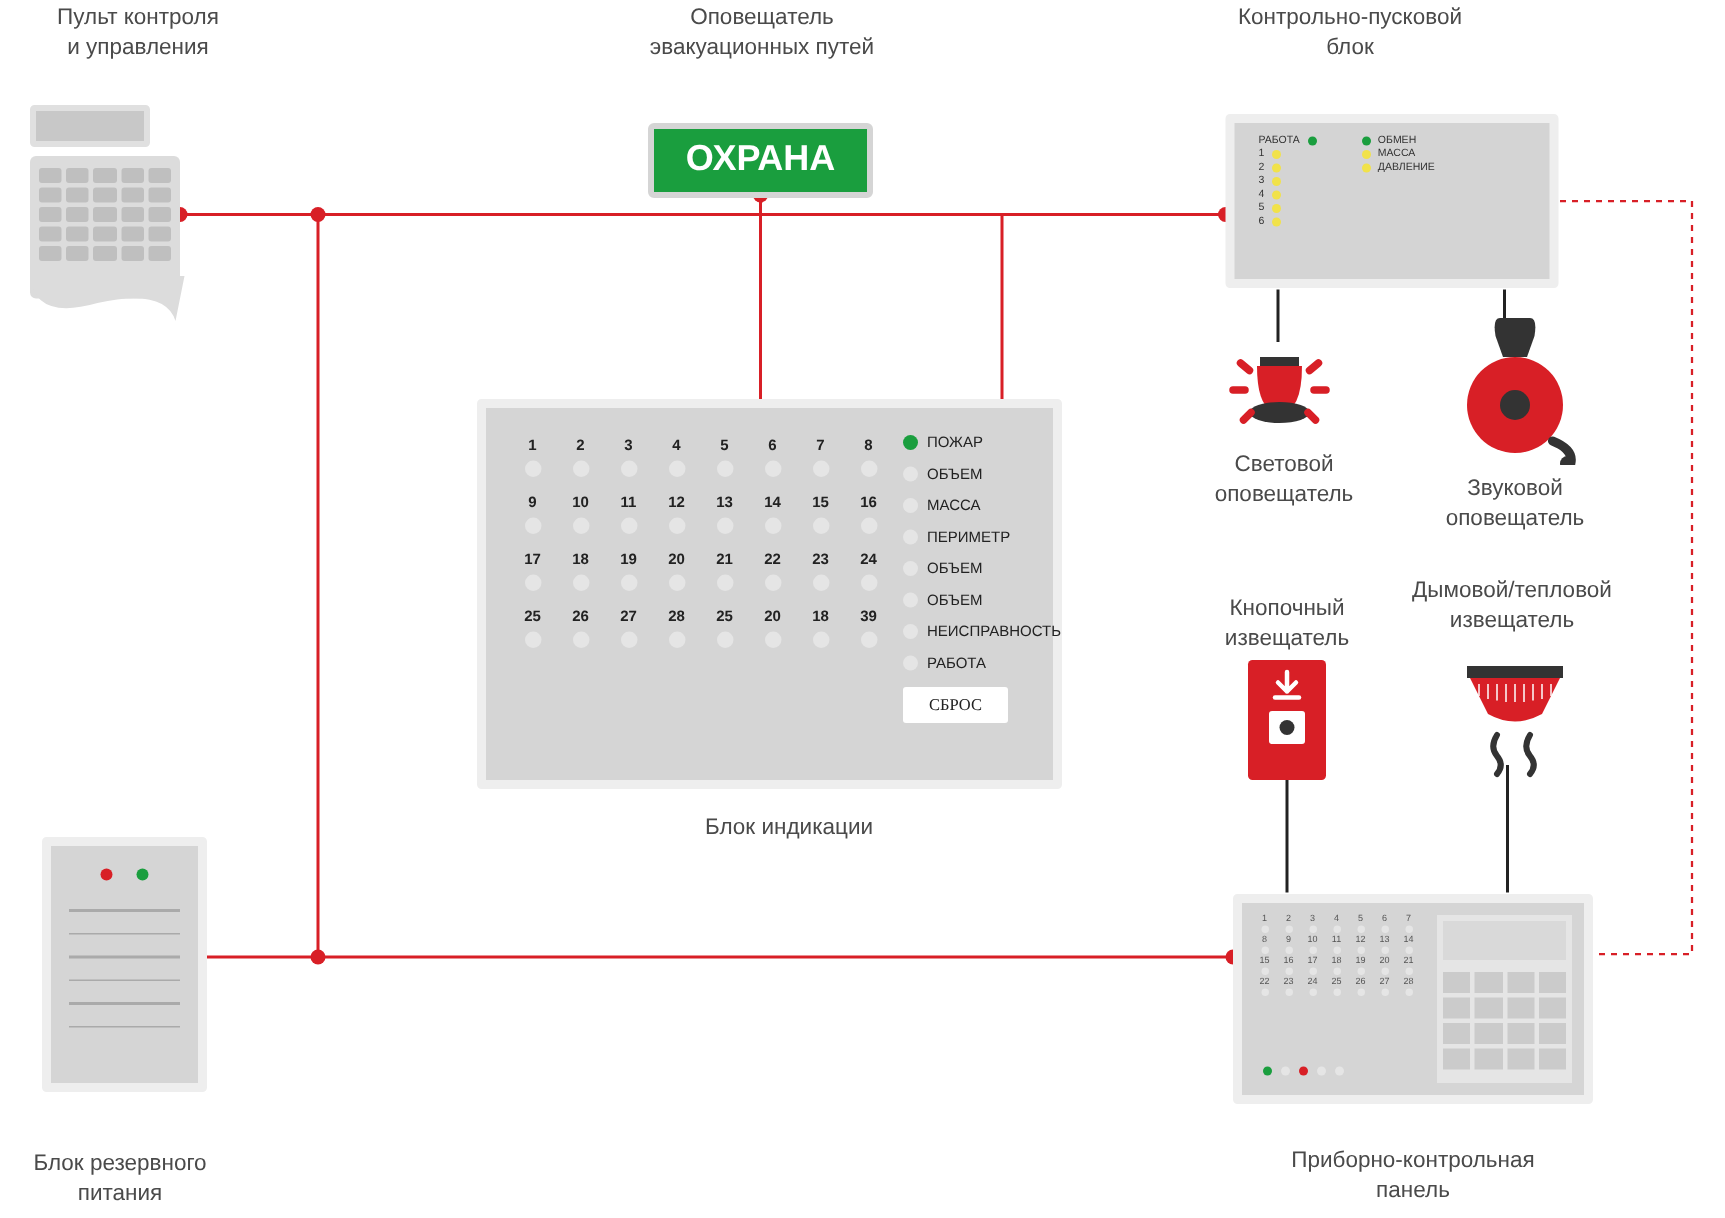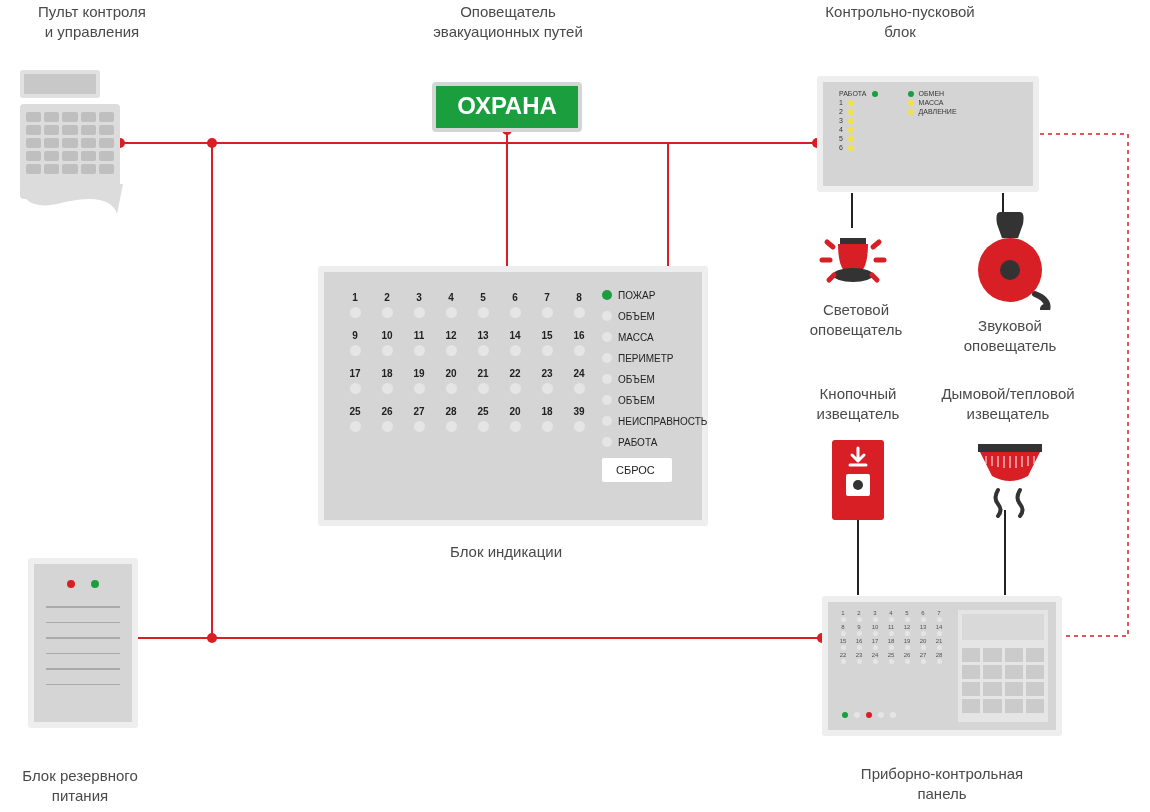--- a/index.html
+++ b/index.html
@@ -64,21 +64,21 @@
   }
   .ind-left{ flex:1; padding:20px 10px 10px 18px;}
   .ind-row{ display:flex; gap:6px; margin-bottom:4px;}
   .ind-cell{ width:26px; text-align:center;}
   .ind-cell .n{ font-size:10px; font-weight:bold; color:#222;}
   .ind-cell .d{ width:11px; height:11px; border-radius:50%; background:#e5e5e5; margin:4px auto 0;}
   .ind-right{ width:120px; padding:18px 10px 10px 0; font-size:10px; color:#222;}
   .st-row{ display:flex; gap:6px; align-items:flex-start; margin-bottom:10px;}
   .st-dot{width:10px;height:10px;border-radius:50%;background:#e5e5e5;}
   .st-dot.green{background:#1a9e3e;}
-  .reset-btn{ margin-top:8px; background:#fff; padding:6px 14px; font-size:11px; border-radius:2px; width:70px;}
+  .reset-btn{ margin-top:8px; background:#fff; padding:6px 14px; font-size:11px; text-align:center; border-radius:2px; width:70px;font-family:Liberation Serif, serif;}
   
   .bpower {
     position:absolute; left:28px; top:558px; width:110px; height:170px;
     background:#d5d5d5; border:6px solid #eee; border-radius:3px;
   }
   .bpower .leds{ text-align:center; padding-top:10px;}
   .bpower .leds span{display:inline-block;width:8px;height:8px;border-radius:50%;margin:0 8px;}
   .bpower .slits span{display:block; height:1.5px; background:#aaa; margin:14px 12px;}
   .bpower .rdot{background:#d81f26;} .bpower .gdot{background:#1a9e3e;}
   
@@ -135,25 +135,25 @@
   <circle class="node" cx="507" cy="130" r="5"></circle>
   <circle class="node" cx="817" cy="143" r="5"></circle>
   <circle class="node" cx="212" cy="638" r="5"></circle>
   <circle class="node" cx="822" cy="638" r="5"></circle>
   <circle class="node" cx="130" cy="638" r="5"></circle>
 </svg>
 
 <div class="label" style="left:-18px;top:2px">Пульт контроля<br>и управления</div>
 <div class="label" style="left:398px;top:2px">Оповещатель<br>эвакуационных путей</div>
 <div class="label" style="left:790px;top:2px">Контрольно-пусковой<br>блок</div>
-<div class="label" style="left:396px;top:542px">Блок индикации</div>
+<div class="label" style="left:416px;top:542px">Блок индикации</div>
 <div class="label" style="left:-30px;top:766px">Блок резервного<br>питания</div>
 <div class="label" style="left:746px;top:300px">Световой<br>оповещатель</div>
 <div class="label" style="left:900px;top:316px">Звуковой<br>оповещатель</div>
-<div class="label" style="left:748px;top:384px">Кнопочный<br>извещатель</div>
+<div class="label" style="left:748px;top:396px">Кнопочный<br>извещатель</div>
 <div class="label" style="left:898px;top:384px">Дымовой/тепловой<br>извещатель</div>
 <div class="label" style="left:832px;top:764px">Приборно-контрольная<br>панель</div>
 
 <div class="keypad">
   <div class="screen"></div>
   <div class="body">
     <div class="krow">
         <span></span>
         <span></span>
         <span></span>

